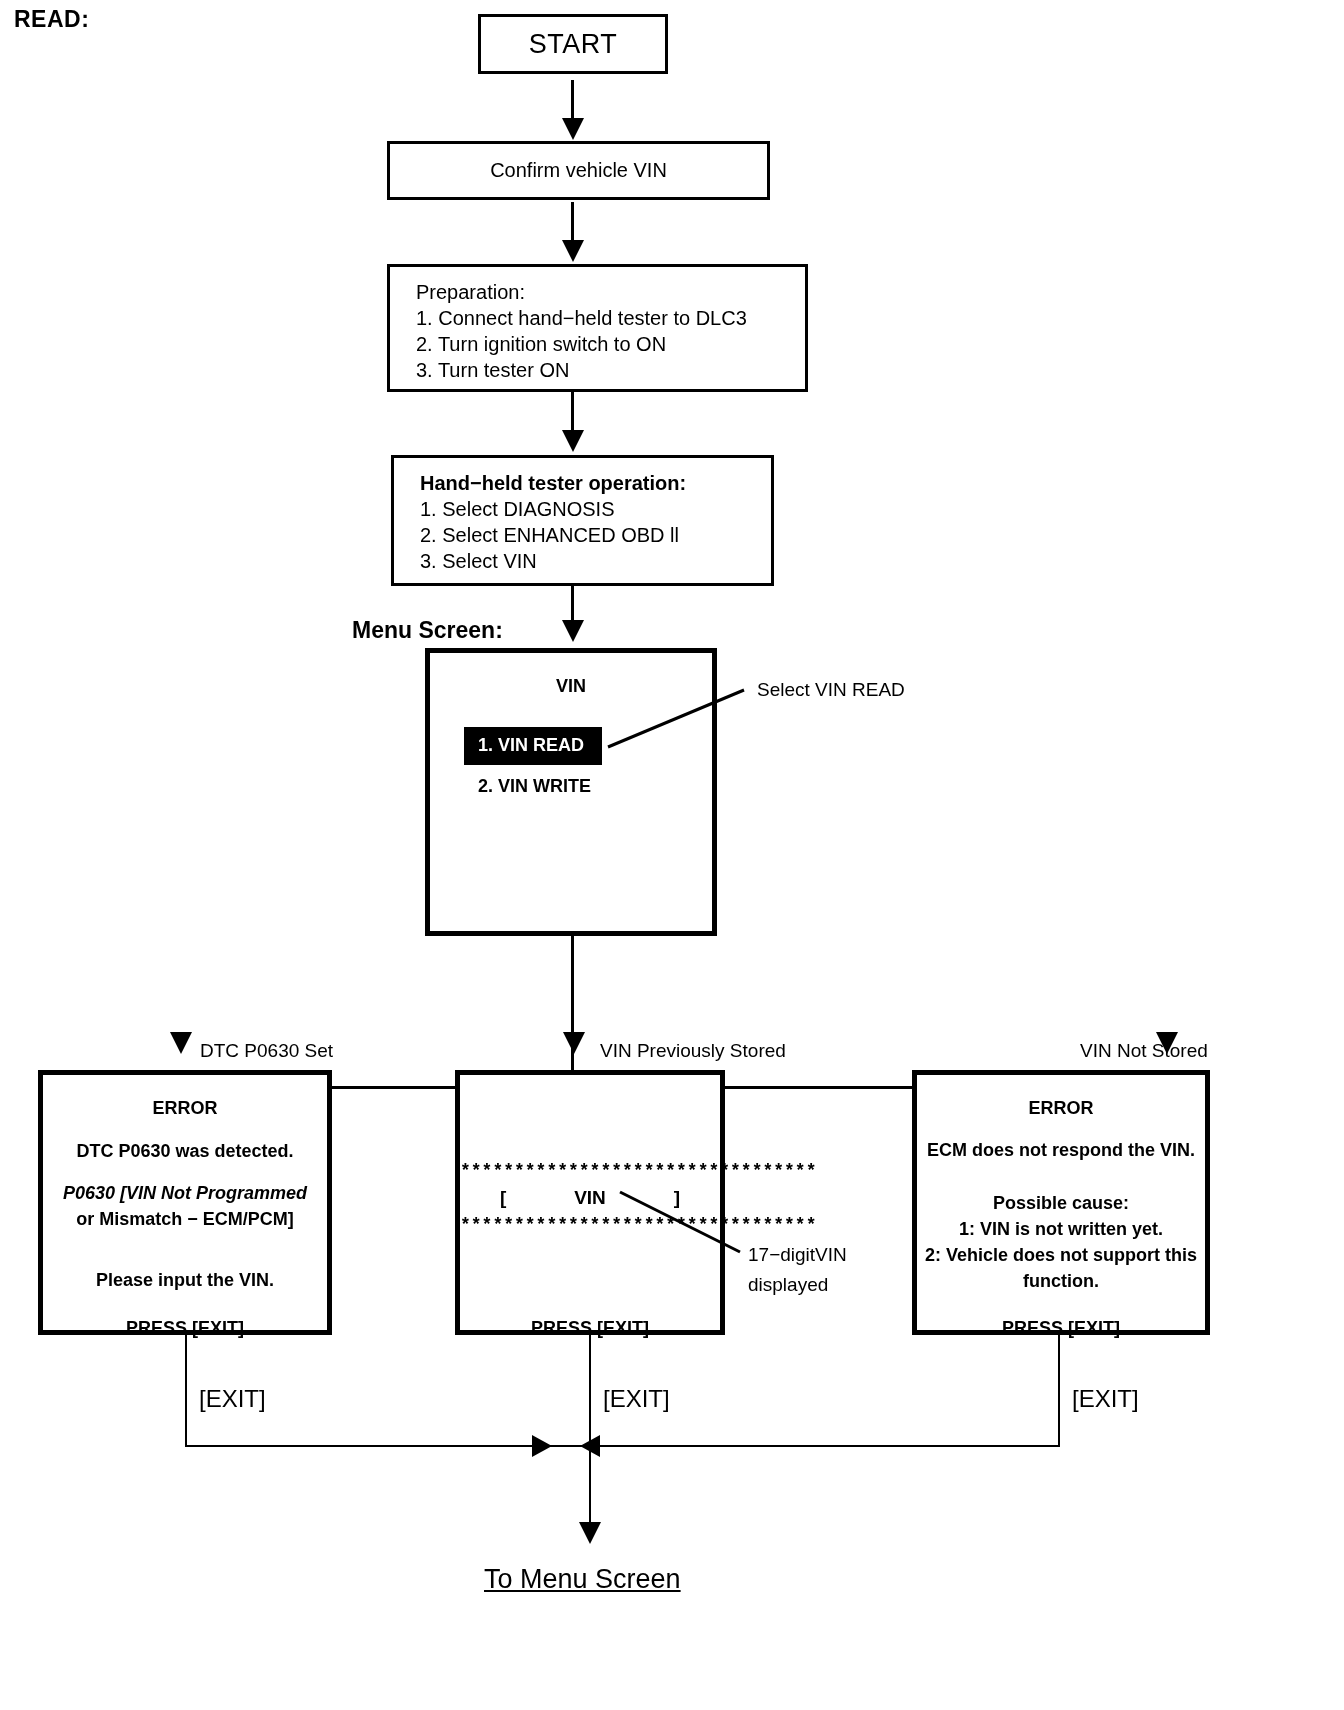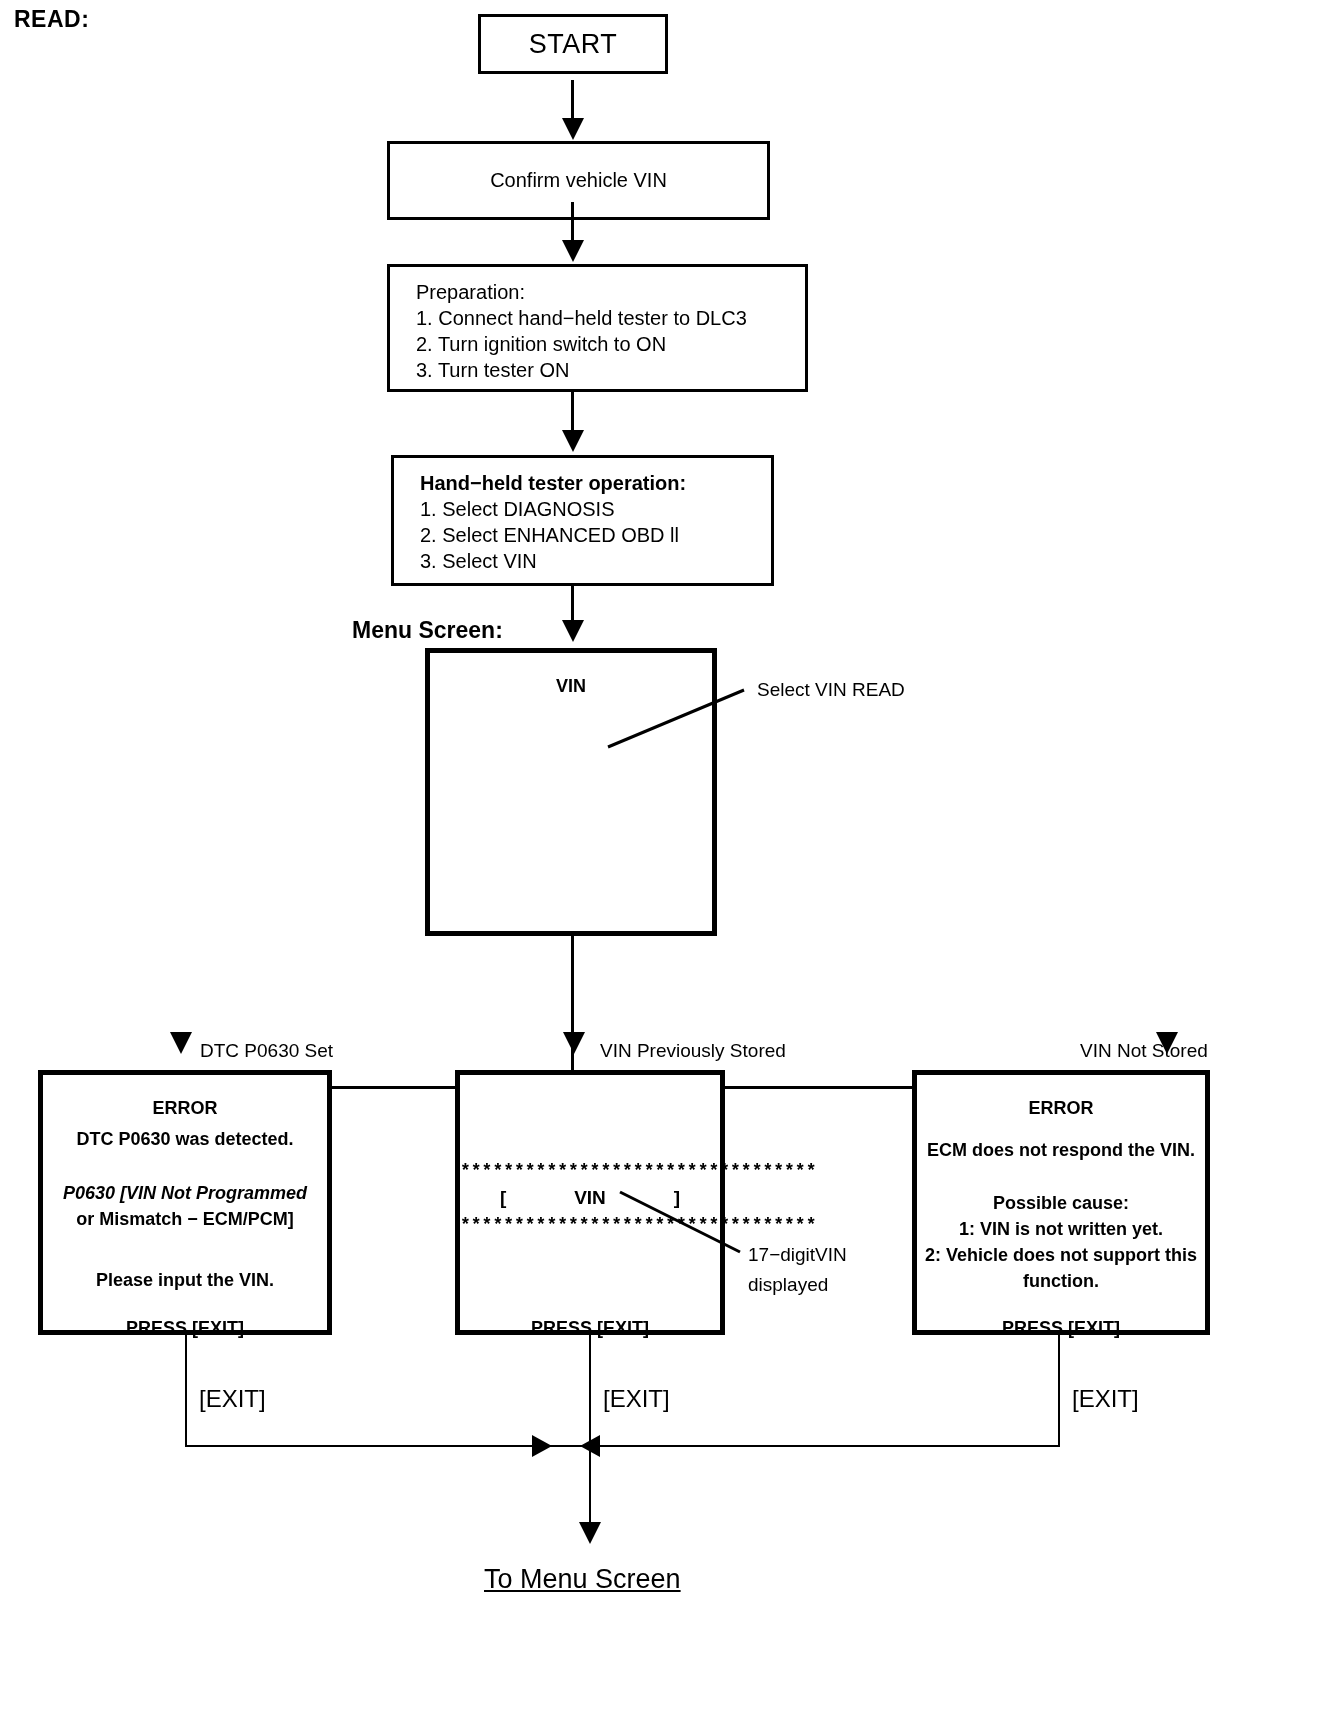--- a/index.html
+++ b/index.html
@@ -60,21 +60,21 @@
 <body>
 
 <div id="page-title" class="abs">READ:</div>
 
 <div class="box ctr" style="left:478px;top:14px;width:190px;height:60px;">
   <span class="t-start">START</span>
 </div>
 <div class="vline" style="left:571px;top:80px;height:46px;"></div>
 <div class="arrowdown" style="left:562px;top:118px;"></div>
 
-<div class="box ctr" style="left:387px;top:141px;width:383px;height:79px;">
+<div class="box ctr" style="left:387px;top:141px;width:383px;height:59px;">
   <span class="t-plain">Confirm vehicle VIN</span>
 </div>
 <div class="vline" style="left:571px;top:202px;height:46px;"></div>
 <div class="arrowdown" style="left:562px;top:240px;"></div>
 
 <div class="box" style="left:387px;top:264px;width:421px;height:128px;">
   <div class="inner" style="left:26px;top:12px;">
     <div class="t-step">Preparation:</div>
     <div class="t-step">1. Connect hand−held tester to DLC3</div>
     <div class="t-step">2. Turn ignition switch to ON</div>
@@ -94,20 +94,28 @@
 </div>
 <div class="vline" style="left:571px;top:586px;height:42px;"></div>
 <div class="arrowdown" style="left:562px;top:620px;"></div>
 
 <div class="abs t-head" style="left:352px;top:617px;">Menu Screen:</div>
 
 <div class="box thick" style="left:425px;top:648px;width:292px;height:288px;">
   <div class="inner ctr" style="top:18px;">
     <span class="t-screen">VIN</span>
   </div>
+  <div class="inner" style="top:74px;left:34px;">
+    <div>
+      <span class="t-screen invert">1. VIN READ</span>
+    </div>
+    <div style="margin-top:6px;padding-left:14px;">
+      <span class="t-screen">2. VIN WRITE</span>
+    </div>
+  </div>
 </div>
 
 <svg class="leader" style="left:0;top:0;width:1344px;height:1710px;">
   <line x1="608" y1="747" x2="744" y2="690"></line>
 </svg>
 <div class="abs t-label" style="left:757px;top:679px;">Select VIN READ</div>
 
 <div class="vline" style="left:571px;top:936px;height:152px;"></div>
 <div class="hline" style="left:178px;top:1086px;width:989px;"></div>
 <div class="vline" style="left:178px;top:1086px;height:36px;"></div>
@@ -118,21 +126,21 @@
 <div class="arrowdown" style="left:1156px;top:1032px;"></div>
 
 <div class="abs t-label" style="left:200px;top:1040px;">DTC P0630 Set</div>
 <div class="abs t-label" style="left:600px;top:1040px;">VIN Previously Stored</div>
 <div class="abs t-label" style="left:1080px;top:1040px;">VIN Not Stored</div>
 
 <div class="box thick" style="left:38px;top:1070px;width:294px;height:265px;">
   <div class="inner ctr" style="top:18px;">
     <span class="t-screen">ERROR</span>
   </div>
-  <div class="inner ctr" style="top:49px;">
+  <div class="inner ctr" style="top:61px;">
     <span class="t-screen">DTC P0630 was detected.</span>
   </div>
   <div class="inner ctr" style="top:103px;font-style:italic;">
     <span class="t-screen">P0630  [VIN Not Programmed</span>
   </div>
   <div class="inner ctr" style="top:129px;">
     <span class="t-screen">or Mismatch − ECM/PCM]</span>
   </div>
   <div class="inner ctr" style="top:190px;">
     <span class="t-screen">Please input the VIN.</span>

